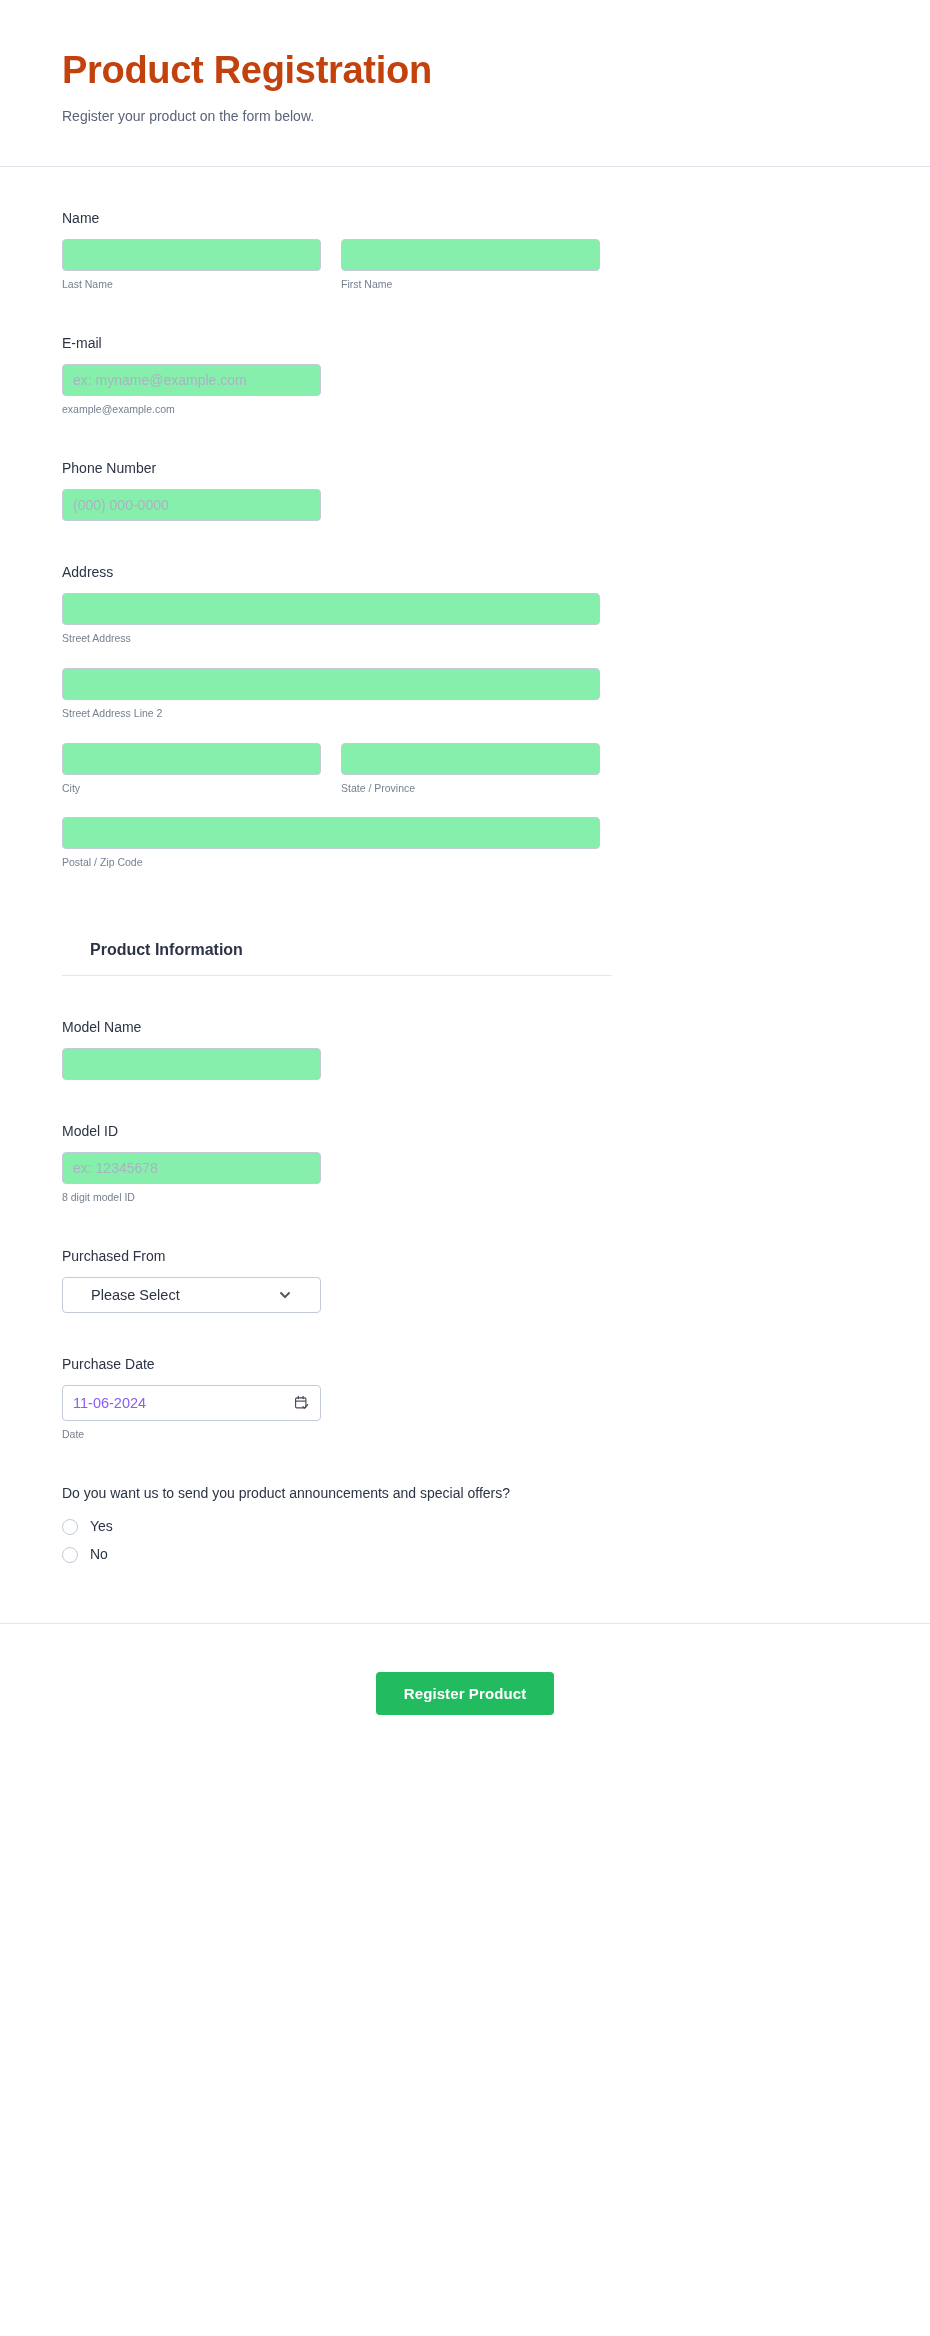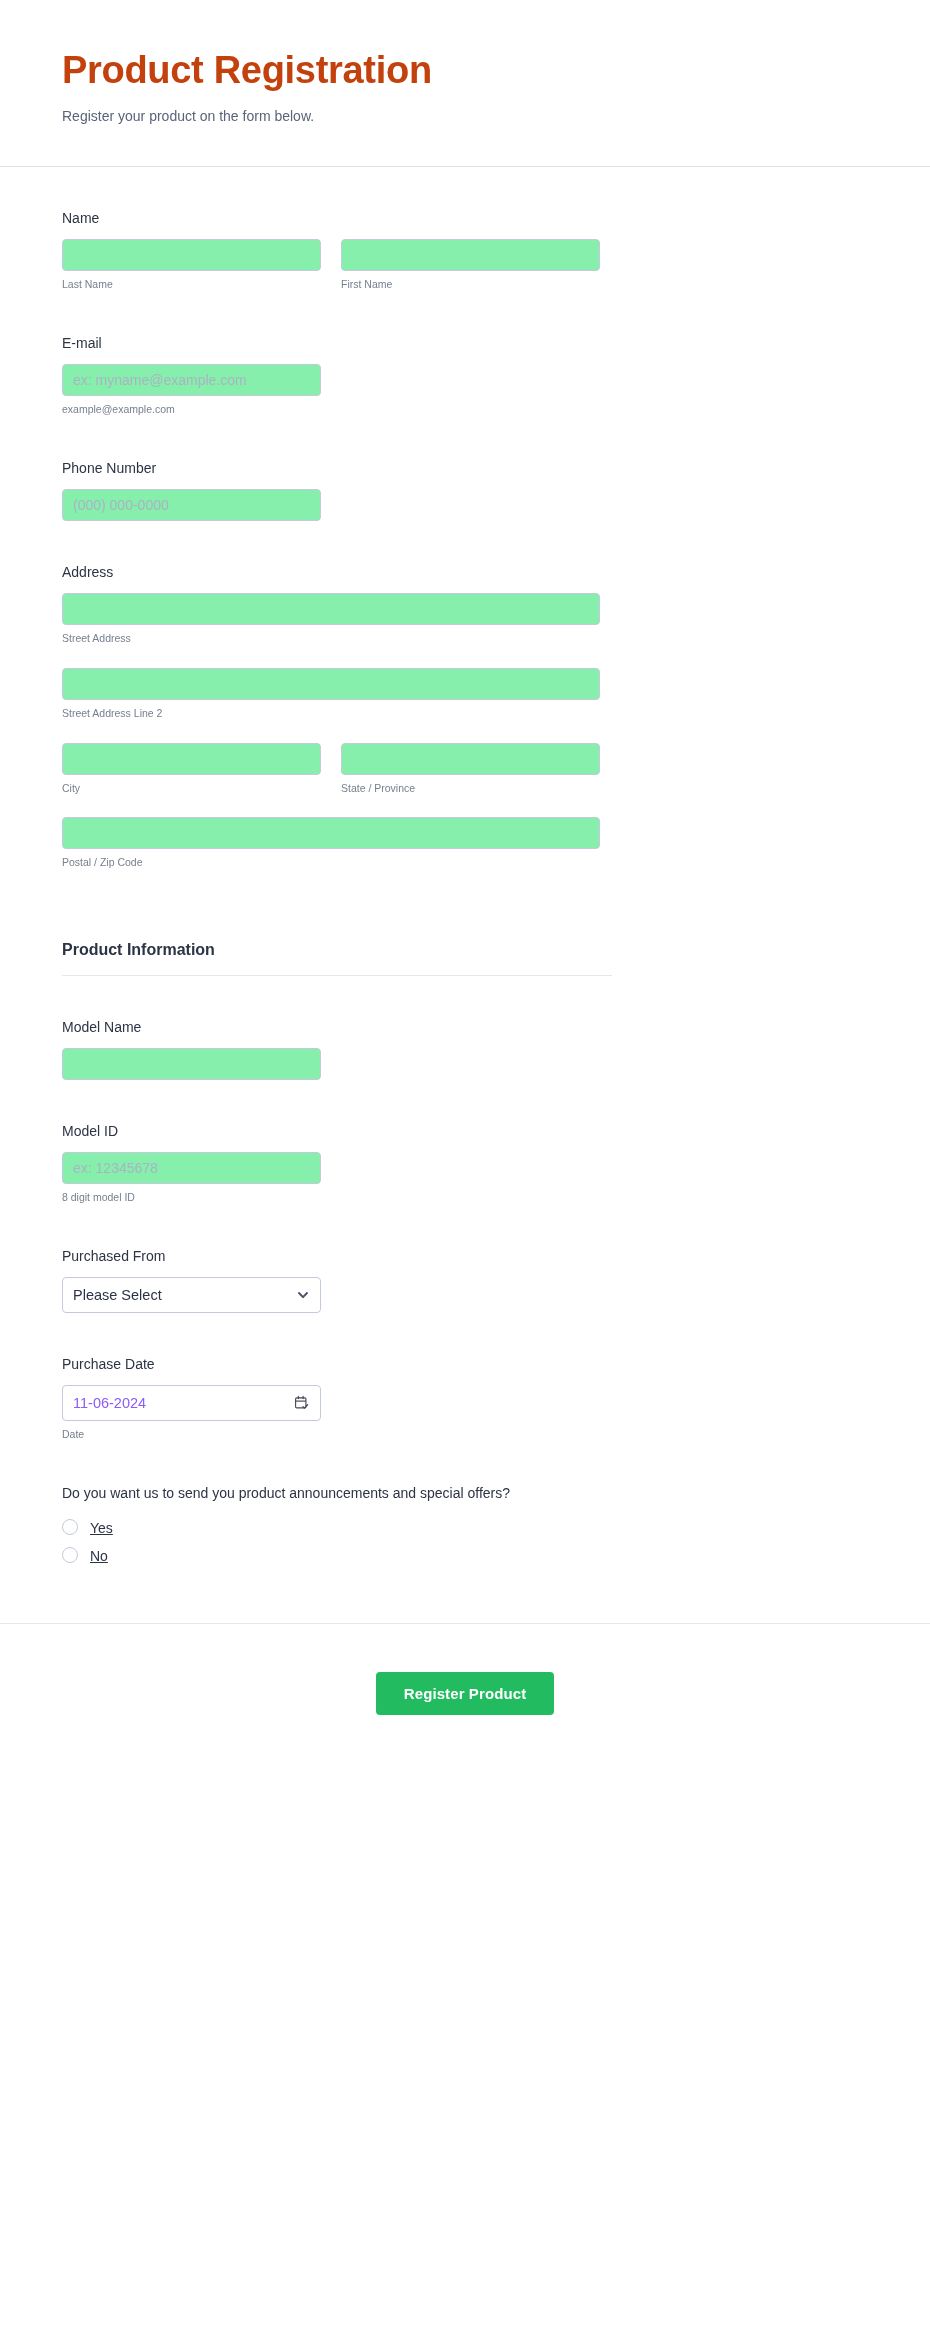--- a/index.html
+++ b/index.html
@@ -105,20 +105,21 @@
   .section-block {
     padding-top: 70px;
   }
 
   .section-title {
     font-size: 16px;
     font-weight: bold;
     color: #2c3345;
     padding-bottom: 14px;
     line-height: 1.3;
+    margin-left: 28px;
   }
 
   .section-rule {
     width: 550px;
     height: 1px;
     background: #e4e7ef;
   }
 
   
   .select-wrap {
@@ -127,21 +128,21 @@
   }
 
   .select-box {
     width: 259px;
     height: 36px;
     border: 1px solid #c3cad9;
     border-radius: 4px;
     background: #ffffff;
     display: flex;
     align-items: center;
-    padding: 0 10px;
+    padding: 0 28px;
     font-size: 14.5px;
     color: #2c3345;
   }
 
   .select-value { flex: 1; }
 
   .chevron-icon {
     width: 14px;
     height: 14px;
     display: inline-block;
@@ -176,23 +177,22 @@
   
   .radio-question {
     font-size: 14px;
     color: #2c3345;
     margin-bottom: 16px;
     line-height: 1.4;
   }
 
   .radio-row {
     display: flex;
-    align-items: flex-end;
+    align-items: flex-start;
     margin-bottom: 12px;
-    text-decoration: underline;
   }
 
   .radio-circle {
     width: 16px;
     height: 16px;
     border: 1px solid #c3cad9;
     border-radius: 50%;
     background: #ffffff;
     flex: 0 0 16px;
   }

